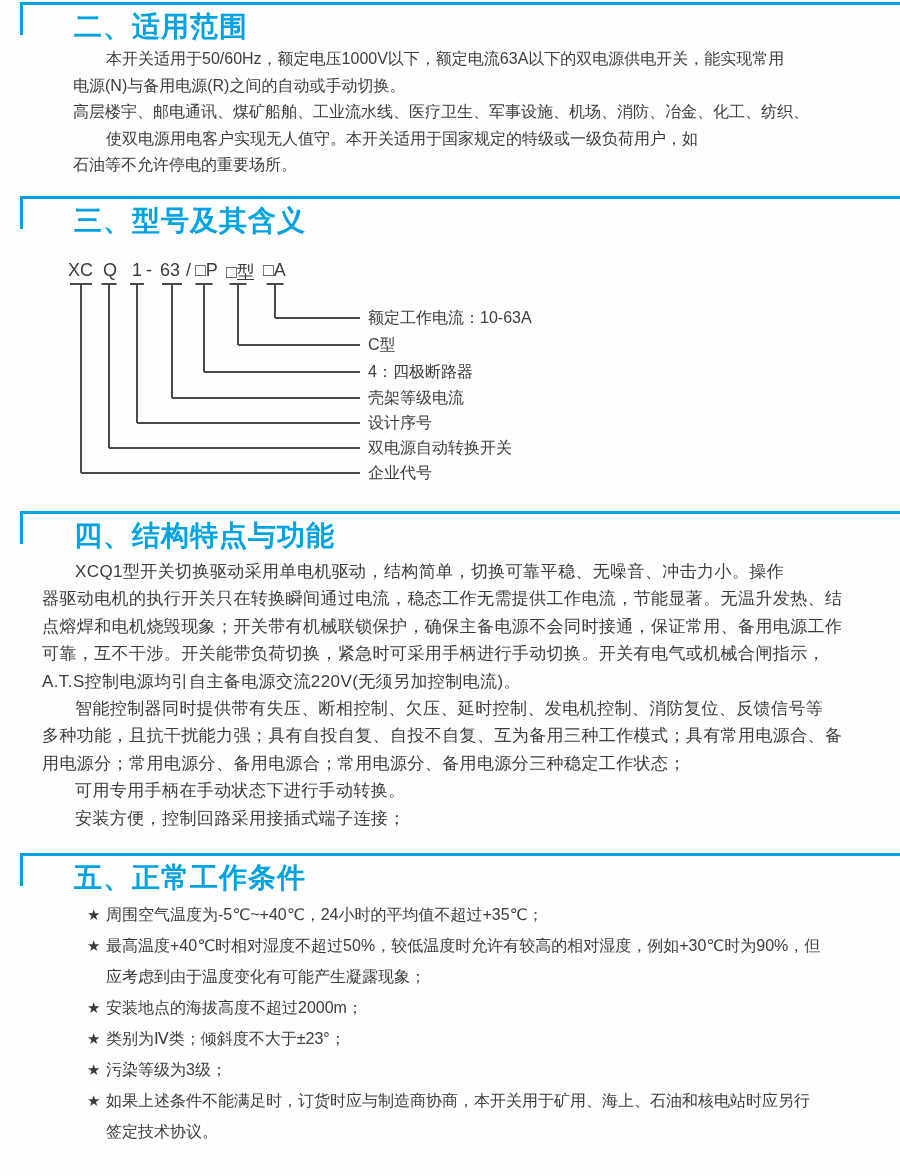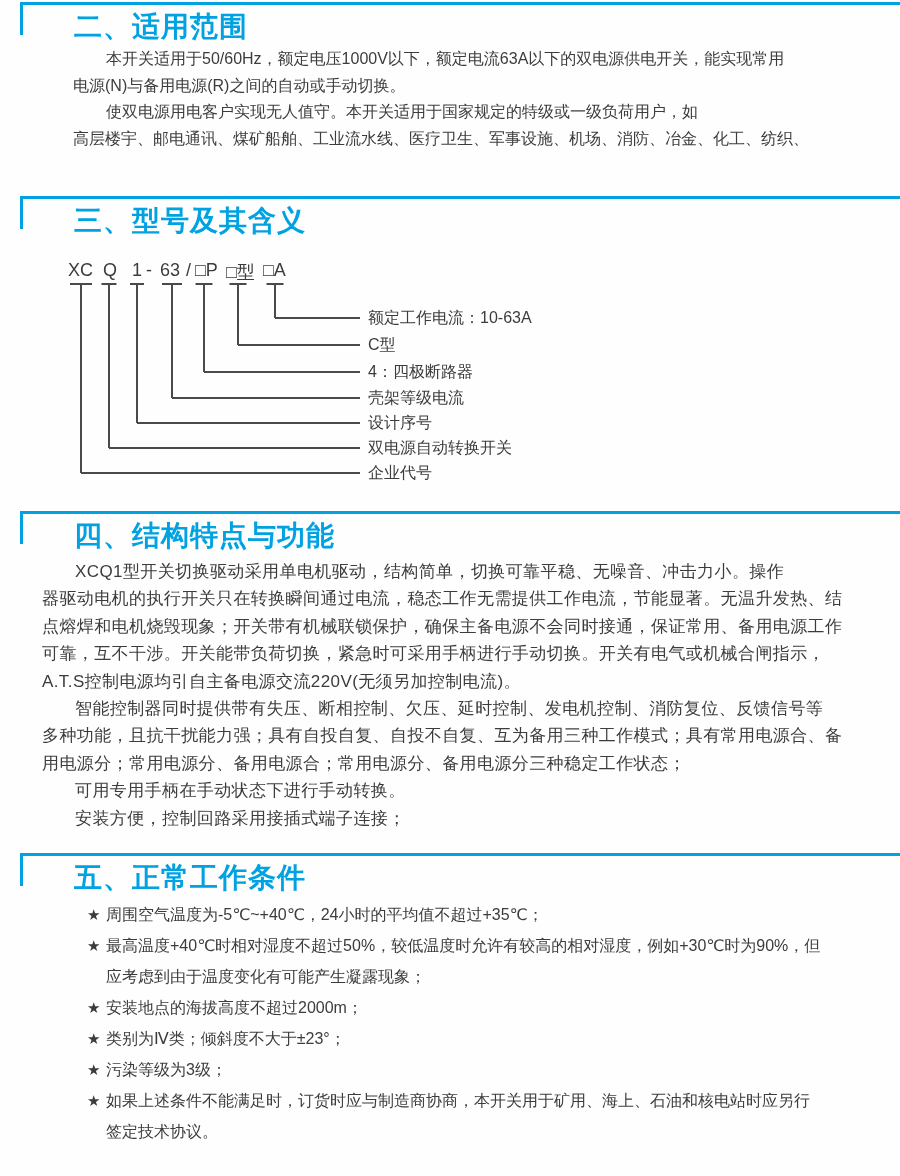--- a/index.html
+++ b/index.html
@@ -40,22 +40,23 @@
 <div class="page">
 
   <div class="sec-header" style="top:2px;">
     <div class="bar-top"></div>
     <div class="bar-left"></div>
     <div class="title">二、适用范围</div>
   </div>
   <div id="scope-body">
       <div class="tline ind">本开关适用于50/60Hz，额定电压1000V以下，额定电流63A以下的双电源供电开关，能实现常用</div>
       <div class="tline">电源(N)与备用电源(R)之间的自动或手动切换。</div>
+      <div class="tline">高层楼宇、邮电通讯、煤矿船舶、工业流水线、医疗卫生、军事设施、机场、消防、冶金、化工、纺织、</div>
       <div class="tline ind">使双电源用电客户实现无人值守。本开关适用于国家规定的特级或一级负荷用户，如</div>
-      <div class="tline">高层楼宇、邮电通讯、煤矿船舶、工业流水线、医疗卫生、军事设施、机场、消防、冶金、化工、纺织、</div>
+      <div class="tline">石油等不允许停电的重要场所。</div>
     </div>
 
   <div class="sec-header" style="top:196px;">
     <div class="bar-top"></div>
     <div class="bar-left"></div>
     <div class="title">三、型号及其含义</div>
   </div>
   <div id="model-diagram">
       <svg width="900" height="266" viewBox="0 0 900 266">
         <rect x="266.5" y="43" width="17" height="2" fill="#4a4a4a"></rect>

